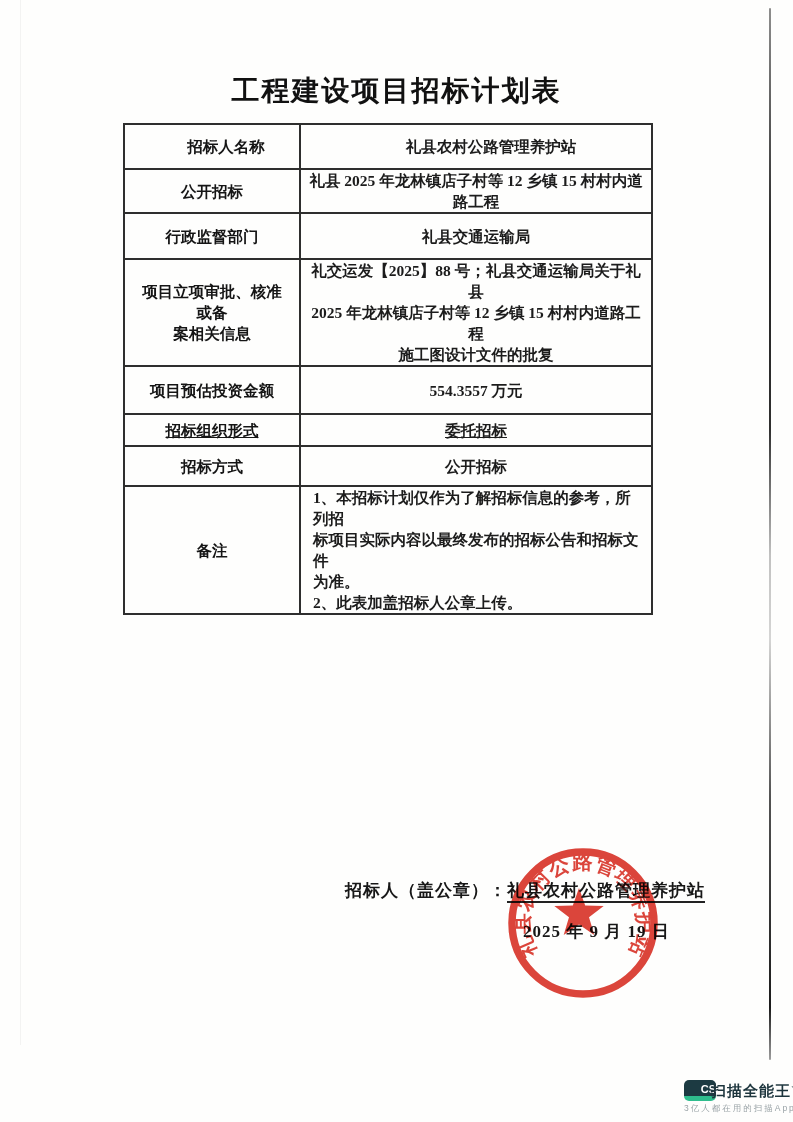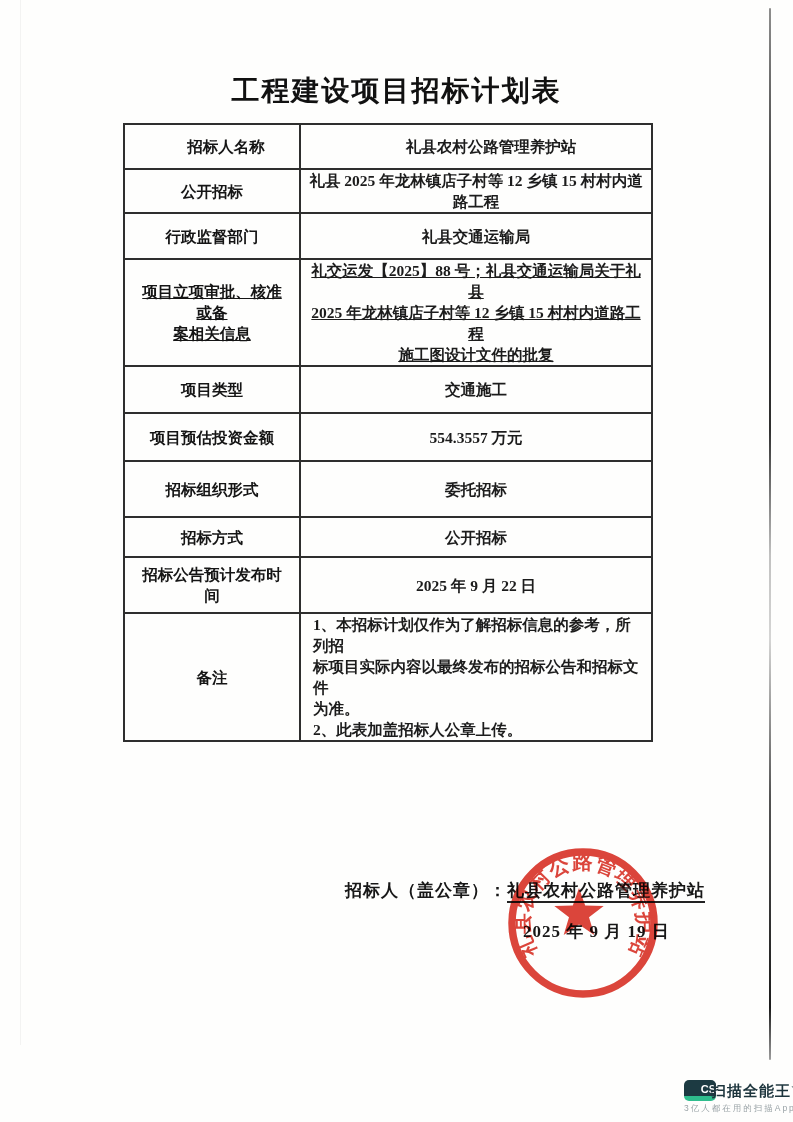--- a/index.html
+++ b/index.html
@@ -48,25 +48,25 @@
   td.lbl {
     width:176px; text-align:center; font-weight:700; padding:0 10px;
     color:#151515;
   }
   td.val {
     text-align:center; font-weight:600; padding:0 8px; color:#1c1c1c;
   }
   tr.r0  td { height:45px;padding-left:38px; }
   tr.r1  td { height:44px; }
   tr.r2  td { height:46px; }
-  tr.r3  td { height:64px;text-decoration:underline; }
+  tr.r3  td { height:64px; }
   tr.r4  td { height:121px; }
   tr.r5  td { height:47px; }
   tr.r6  td { height:48px; }
-  tr.r7  td { height:56px; }
+  tr.r7  td { height:32px;text-decoration:underline; }
   tr.r8  td { height:40px; }
   tr.r9  td { height:56px; }
   tr.r10 td { height:55px; }
   tr.r11 td { height:95px; }
   tr.r4 td.val { text-align:left; padding-left:12px; }
   tr.r11 td.val { text-align:left; padding-left:12px; }
   .sig-line {
     position:absolute; left:345px; top:879px;
     font-size:17px; font-weight:700; color:#171717; letter-spacing:1px;
   }
@@ -125,39 +125,31 @@
       <td class="lbl">行政监督部门</td>
       <td class="val">礼县交通运输局</td>
     </tr>
     <tr class="r3">
       <td class="lbl">项目立项审批、核准或备
 案相关信息</td>
       <td class="val">礼交运发【2025】88 号；礼县交通运输局关于礼县
 2025 年龙林镇店子村等 12 乡镇 15 村村内道路工程
 施工图设计文件的批复</td>
     </tr>
-    <tr class="r5">
-      <td class="lbl">项目类型</td>
-      <td class="val">交通施工</td>
-    </tr>
     <tr class="r6">
       <td class="lbl">项目预估投资金额</td>
       <td class="val">554.3557 万元</td>
     </tr>
     <tr class="r7">
       <td class="lbl">招标组织形式</td>
       <td class="val">委托招标</td>
     </tr>
     <tr class="r8">
       <td class="lbl">招标方式</td>
       <td class="val">公开招标</td>
-    </tr>
-    <tr class="r9">
-      <td class="lbl">招标公告预计发布时间</td>
-      <td class="val">2025 年 9 月 22 日</td>
     </tr>
     <tr class="r11">
       <td class="lbl">备注</td>
       <td class="val">1、本招标计划仅作为了解招标信息的参考，所列招
 标项目实际内容以最终发布的招标公告和招标文件
 为准。
 2、此表加盖招标人公章上传。</td>
     </tr>
   </tbody>
 </table>

